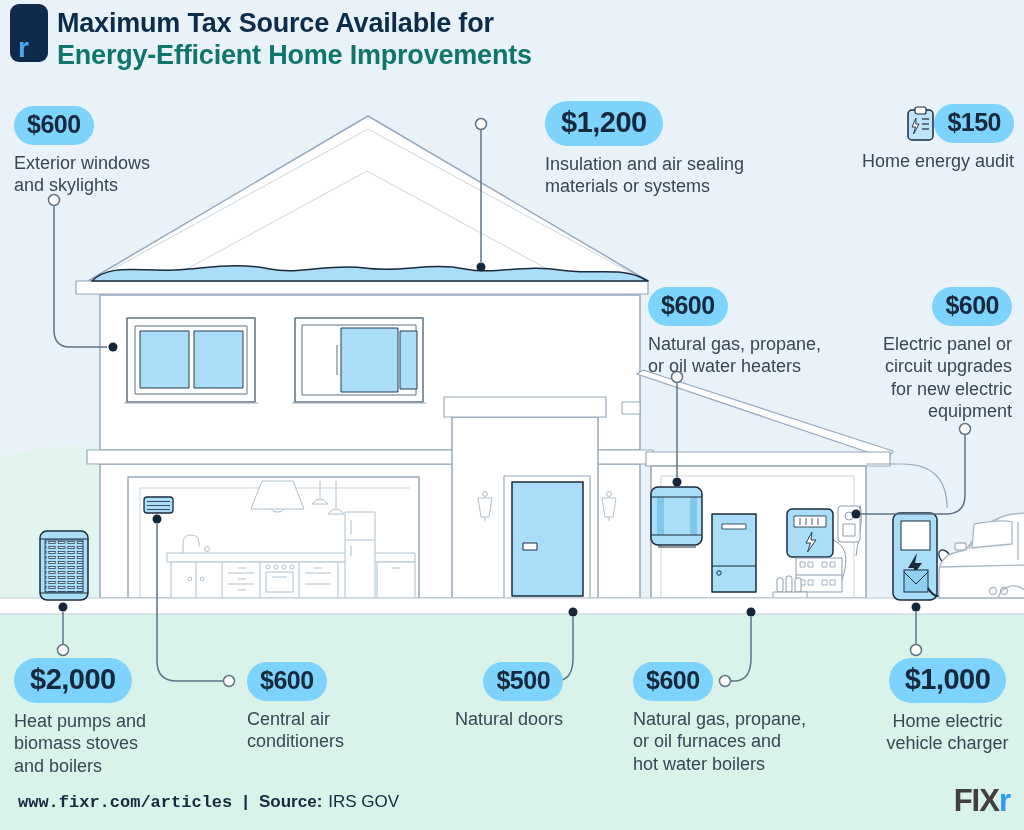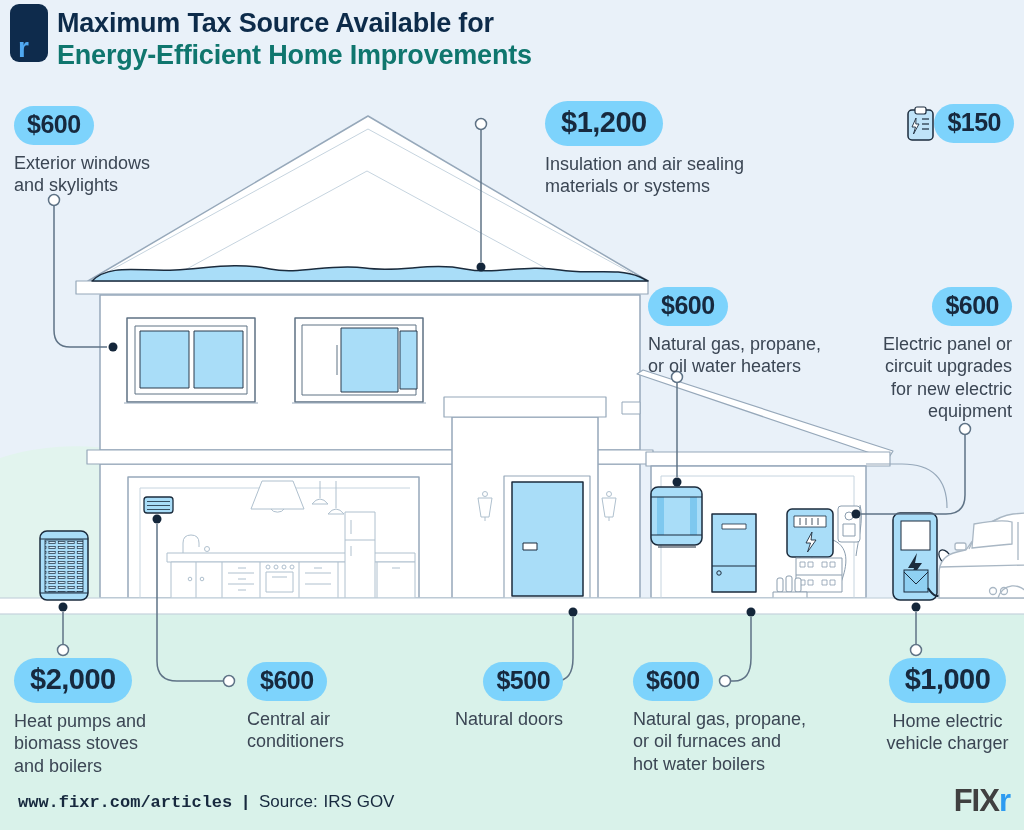--- a/index.html
+++ b/index.html
@@ -24,21 +24,21 @@
   .amount.lg{font-size:29px;padding:7px 16px 9px;border-radius:23px;}
   .lbl{margin-top:7px;font-size:18px;line-height:1.24;color:#3B4654;white-space:pre-line;}
   .align-right{text-align:right;}
   .align-center{text-align:center;}
   .icon-row{display:flex;align-items:center;justify-content:flex-end;gap:0;}
 
   
   #footer{position:absolute;left:18px;top:792px;font-size:17px;color:#17293E;}
   #footer .site{font-weight:bold;font-family:Liberation Mono, monospace;}
   #footer .sep{font-weight:bold;margin:0 11px;}
-  #footer .src-l{font-weight:normal;margin-right:6px;}
+  #footer .src-l{font-weight:bold;margin-right:6px;}
   #brand{position:absolute;right:14px;top:785px;font-size:31px;font-weight:bold;letter-spacing:-1px;line-height:1;}
   #brand .fix{color:#404040;}
   #brand .r{color:#2D9BF1;}
 </style>
 </head>
 <body>
 
 <div id="canvas">
 
   <div id="ground-bottom"></div>
@@ -318,20 +318,21 @@
       <svg width="27" height="36" viewBox="0 0 27 36">
         <rect x="1" y="4" width="25" height="30" rx="4" fill="#BFE3F8" stroke="#1B2B3C" stroke-width="1.5"></rect>
         <rect x="8" y="1" width="11" height="7" rx="2" fill="#fff" stroke="#1B2B3C" stroke-width="1.2"></rect>
         <polygon points="9,12 5,21 8.5,21 6.5,28 12,18 8.8,18" fill="#fff" stroke="#1B2B3C" stroke-width="0.9"></polygon>
         <line x1="15" y1="13" x2="22" y2="13" stroke="#1B2B3C" stroke-width="1.2"></line>
         <line x1="15" y1="18" x2="22" y2="18" stroke="#1B2B3C" stroke-width="1.2"></line>
         <line x1="15" y1="23" x2="22" y2="23" stroke="#1B2B3C" stroke-width="1.2"></line>
       </svg>
       <span class="amount">$150</span>
     </div>
+    <div class="lbl">Home energy audit</div>
   </div>
 
   <div class="callout" style="left:648px;top:287px;">
     <span class="amount">$600</span>
     <div class="lbl">Natural gas, propane,
 or oil water heaters</div>
   </div>
 
   <div class="callout align-right" style="right:12px;top:287px;width:165px;">
     <span class="amount">$600</span>

